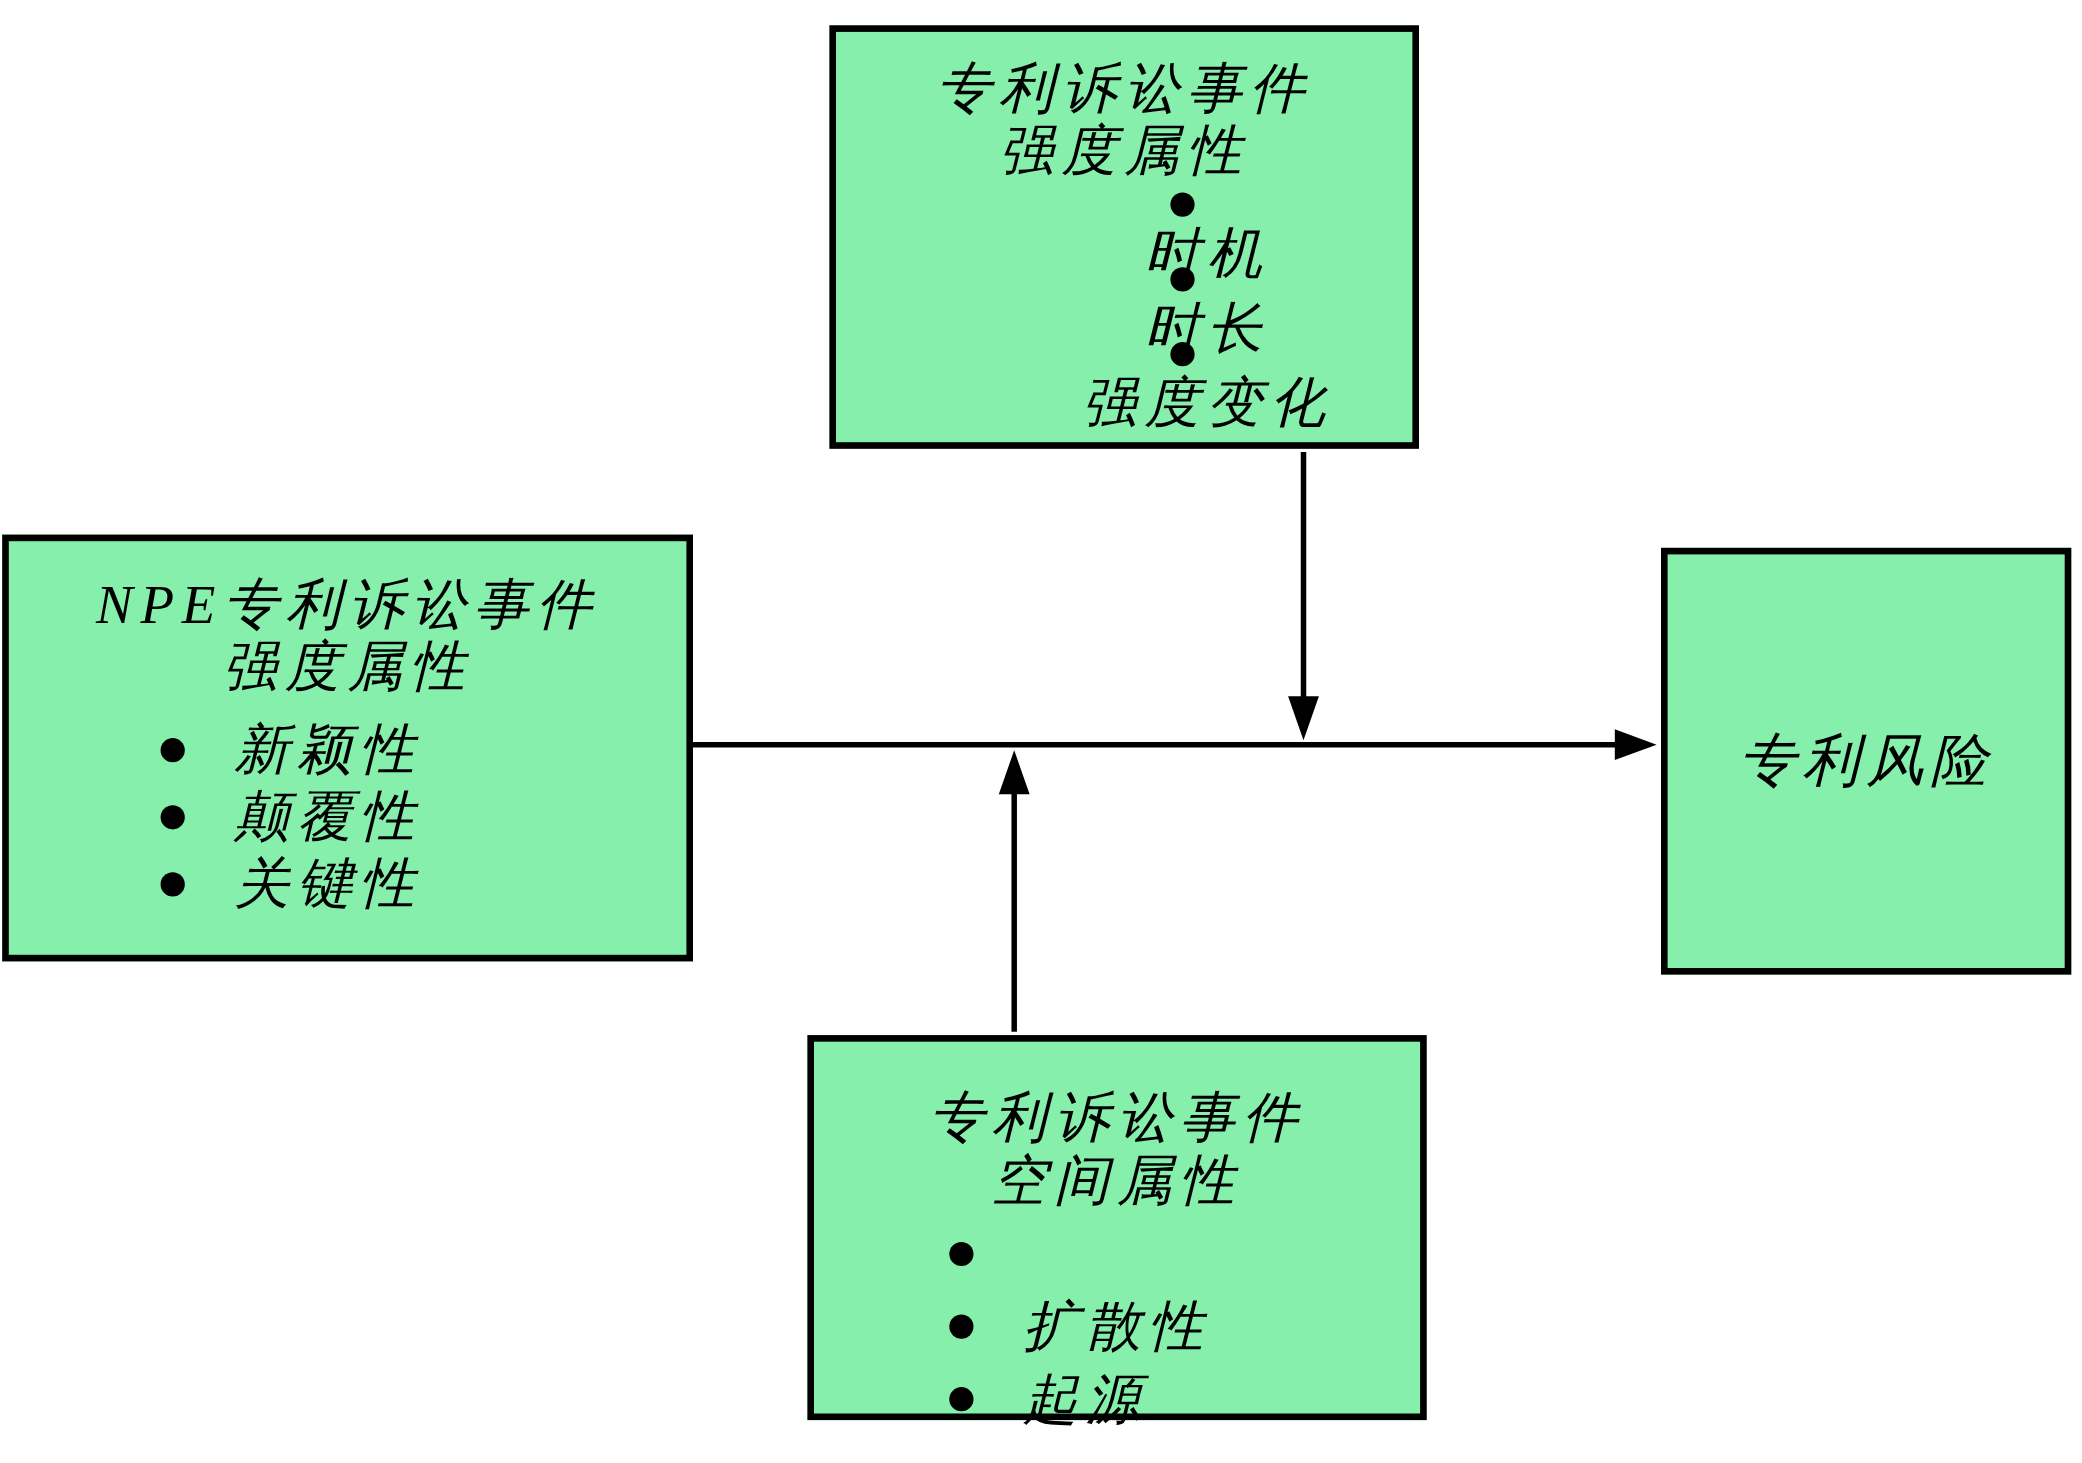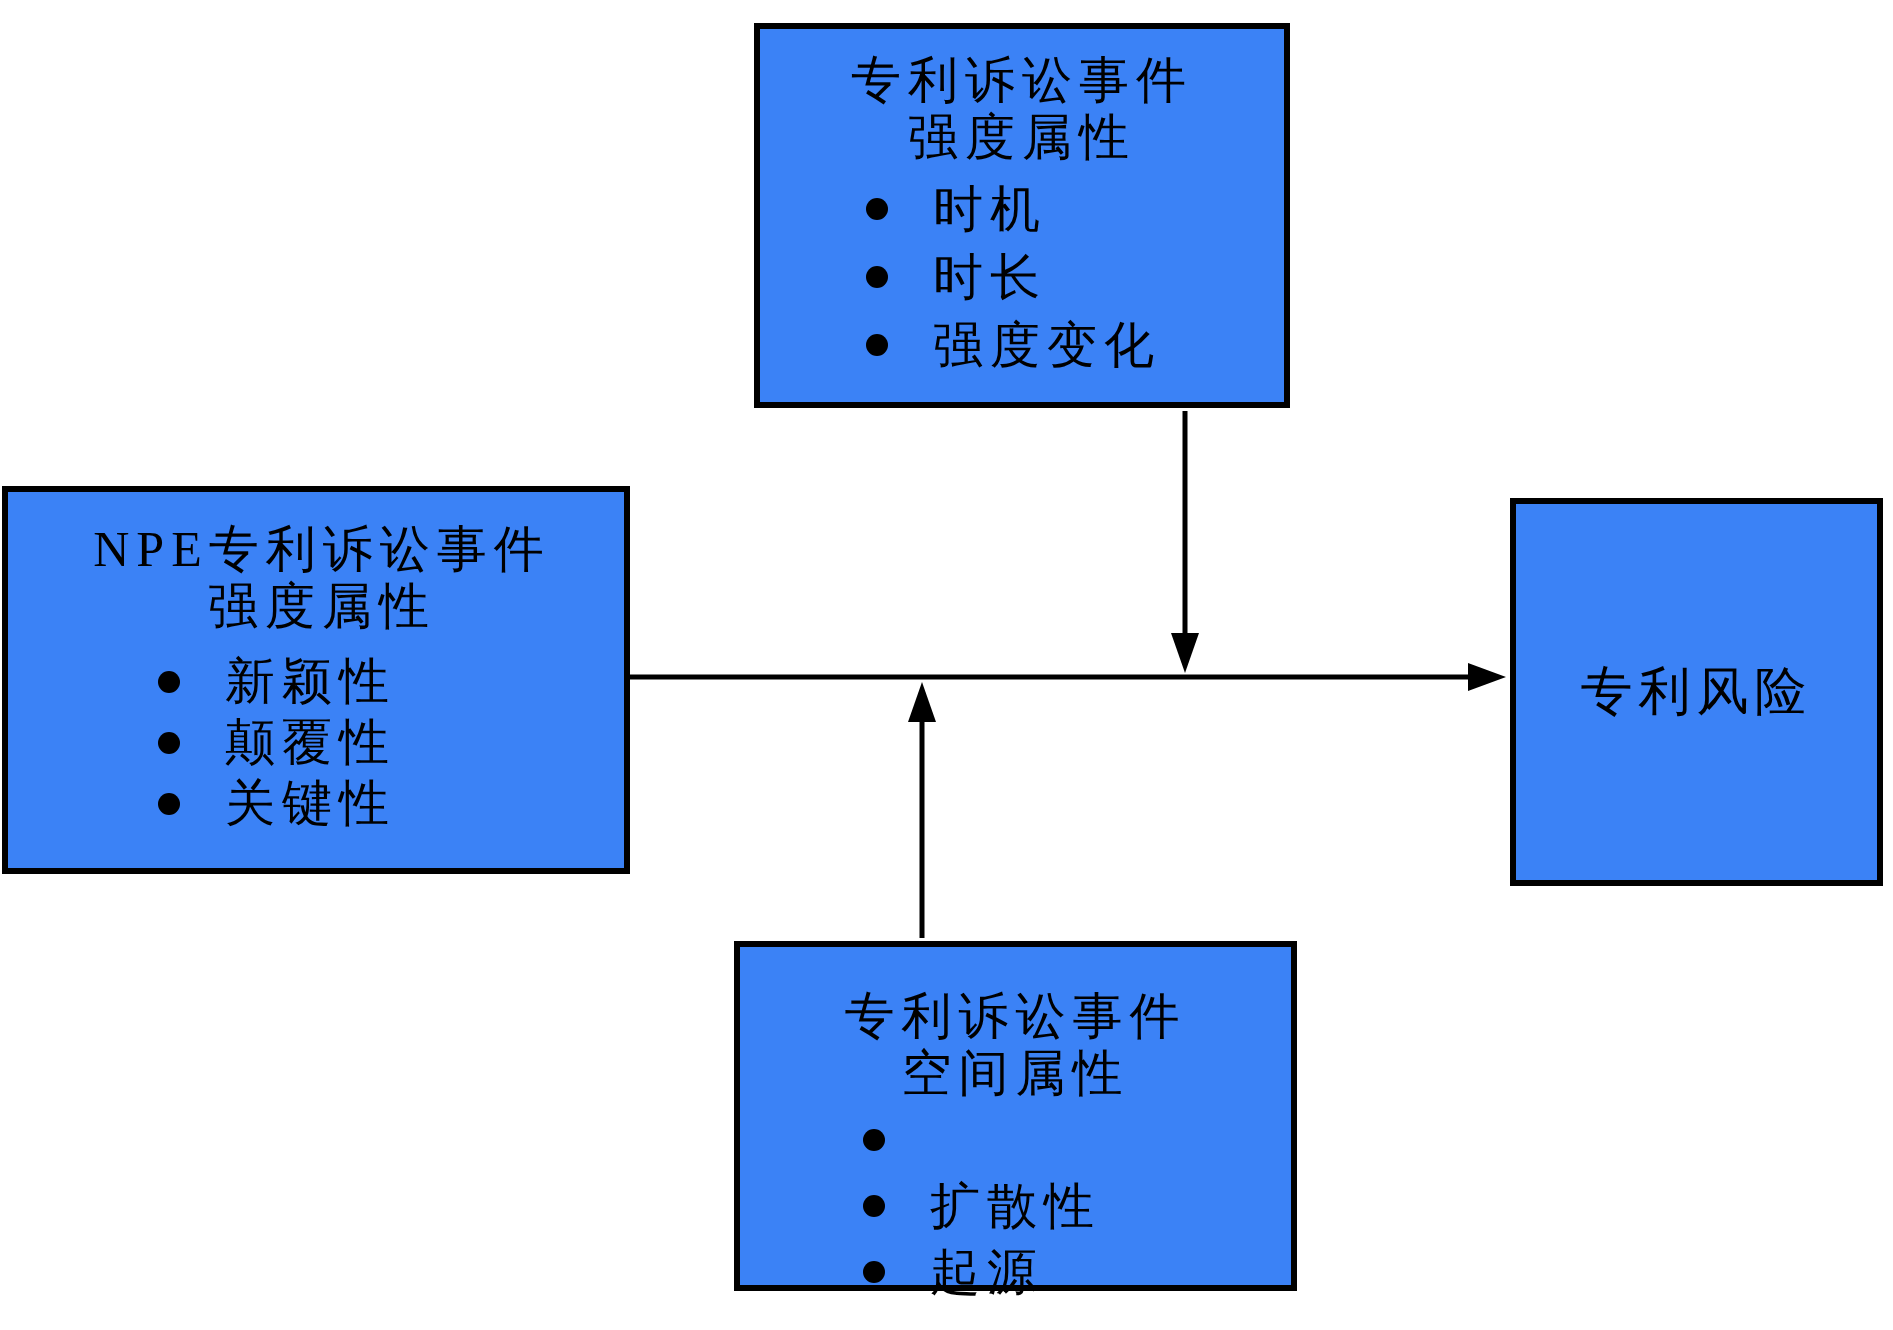--- a/index.html
+++ b/index.html
@@ -1,29 +1,29 @@
 <!DOCTYPE html>
 <html><head>
 <meta charset="utf-8">
 <style>
   html,body{margin:0;padding:0;background:#ffffff;}
   .canvas{
     position:relative;width:1893px;height:1330px;background:#ffffff;
     font-family:"Liberation Serif","DejaVu Serif",serif;color:#000;overflow:hidden;
   }
-  .box{position:absolute;border:6px solid #000;box-sizing:border-box;background:#3b82f6;}
+  .box{position:absolute;border:6px solid #000;box-sizing:border-box;background:#86efac;font-style:italic;}
   .box-top   {left:754px; top:23px;  width:536px;height:385px;padding-top:23px;}
-  .box-left  {left:2px;   top:486px; width:628px;height:388px;padding-top:29px;padding-left:12px;}
+  .box-left  {left:2px;   top:486px; width:628px;height:388px;padding-top:29px;}
   .box-bottom{left:734px; top:941px; width:563px;height:350px;padding-top:41px;}
   .box-right {left:1510px;top:498px; width:373px;height:388px;
               display:flex;align-items:center;justify-content:center;}
   .title{text-align:center;font-size:50px;line-height:57px;letter-spacing:7px;}
   .bullet-row{display:flex;align-items:center;}
   .box-top    .bullets{margin-top:9px;}
-  .box-top    .bullet-row{margin-left:106px;height:68px;}
+  .box-top    .bullet-row{margin-left:106px;height:68px;flex-direction:column;}
   .box-left   .bullets{margin-top:16px;}
   .box-left   .bullet-row{margin-left:138px;height:61px;}
   .box-bottom .bullets{margin-top:5px;}
   .box-bottom .bullet-row{margin-left:123px;height:66px;}
   .dot{width:22px;height:22px;border-radius:50%;background:#000;flex:0 0 auto;}
   .bullet-label{font-size:50px;letter-spacing:7px;margin-left:45px;white-space:nowrap;}
   .right-label{font-size:52px;letter-spacing:6px;white-space:nowrap;}
   .arrows{position:absolute;left:0;top:0;width:1893px;height:1330px;pointer-events:none;}
   .arrows line{stroke:#000;stroke-width:5;}
   .arrows polygon{fill:#000;stroke:none;}

